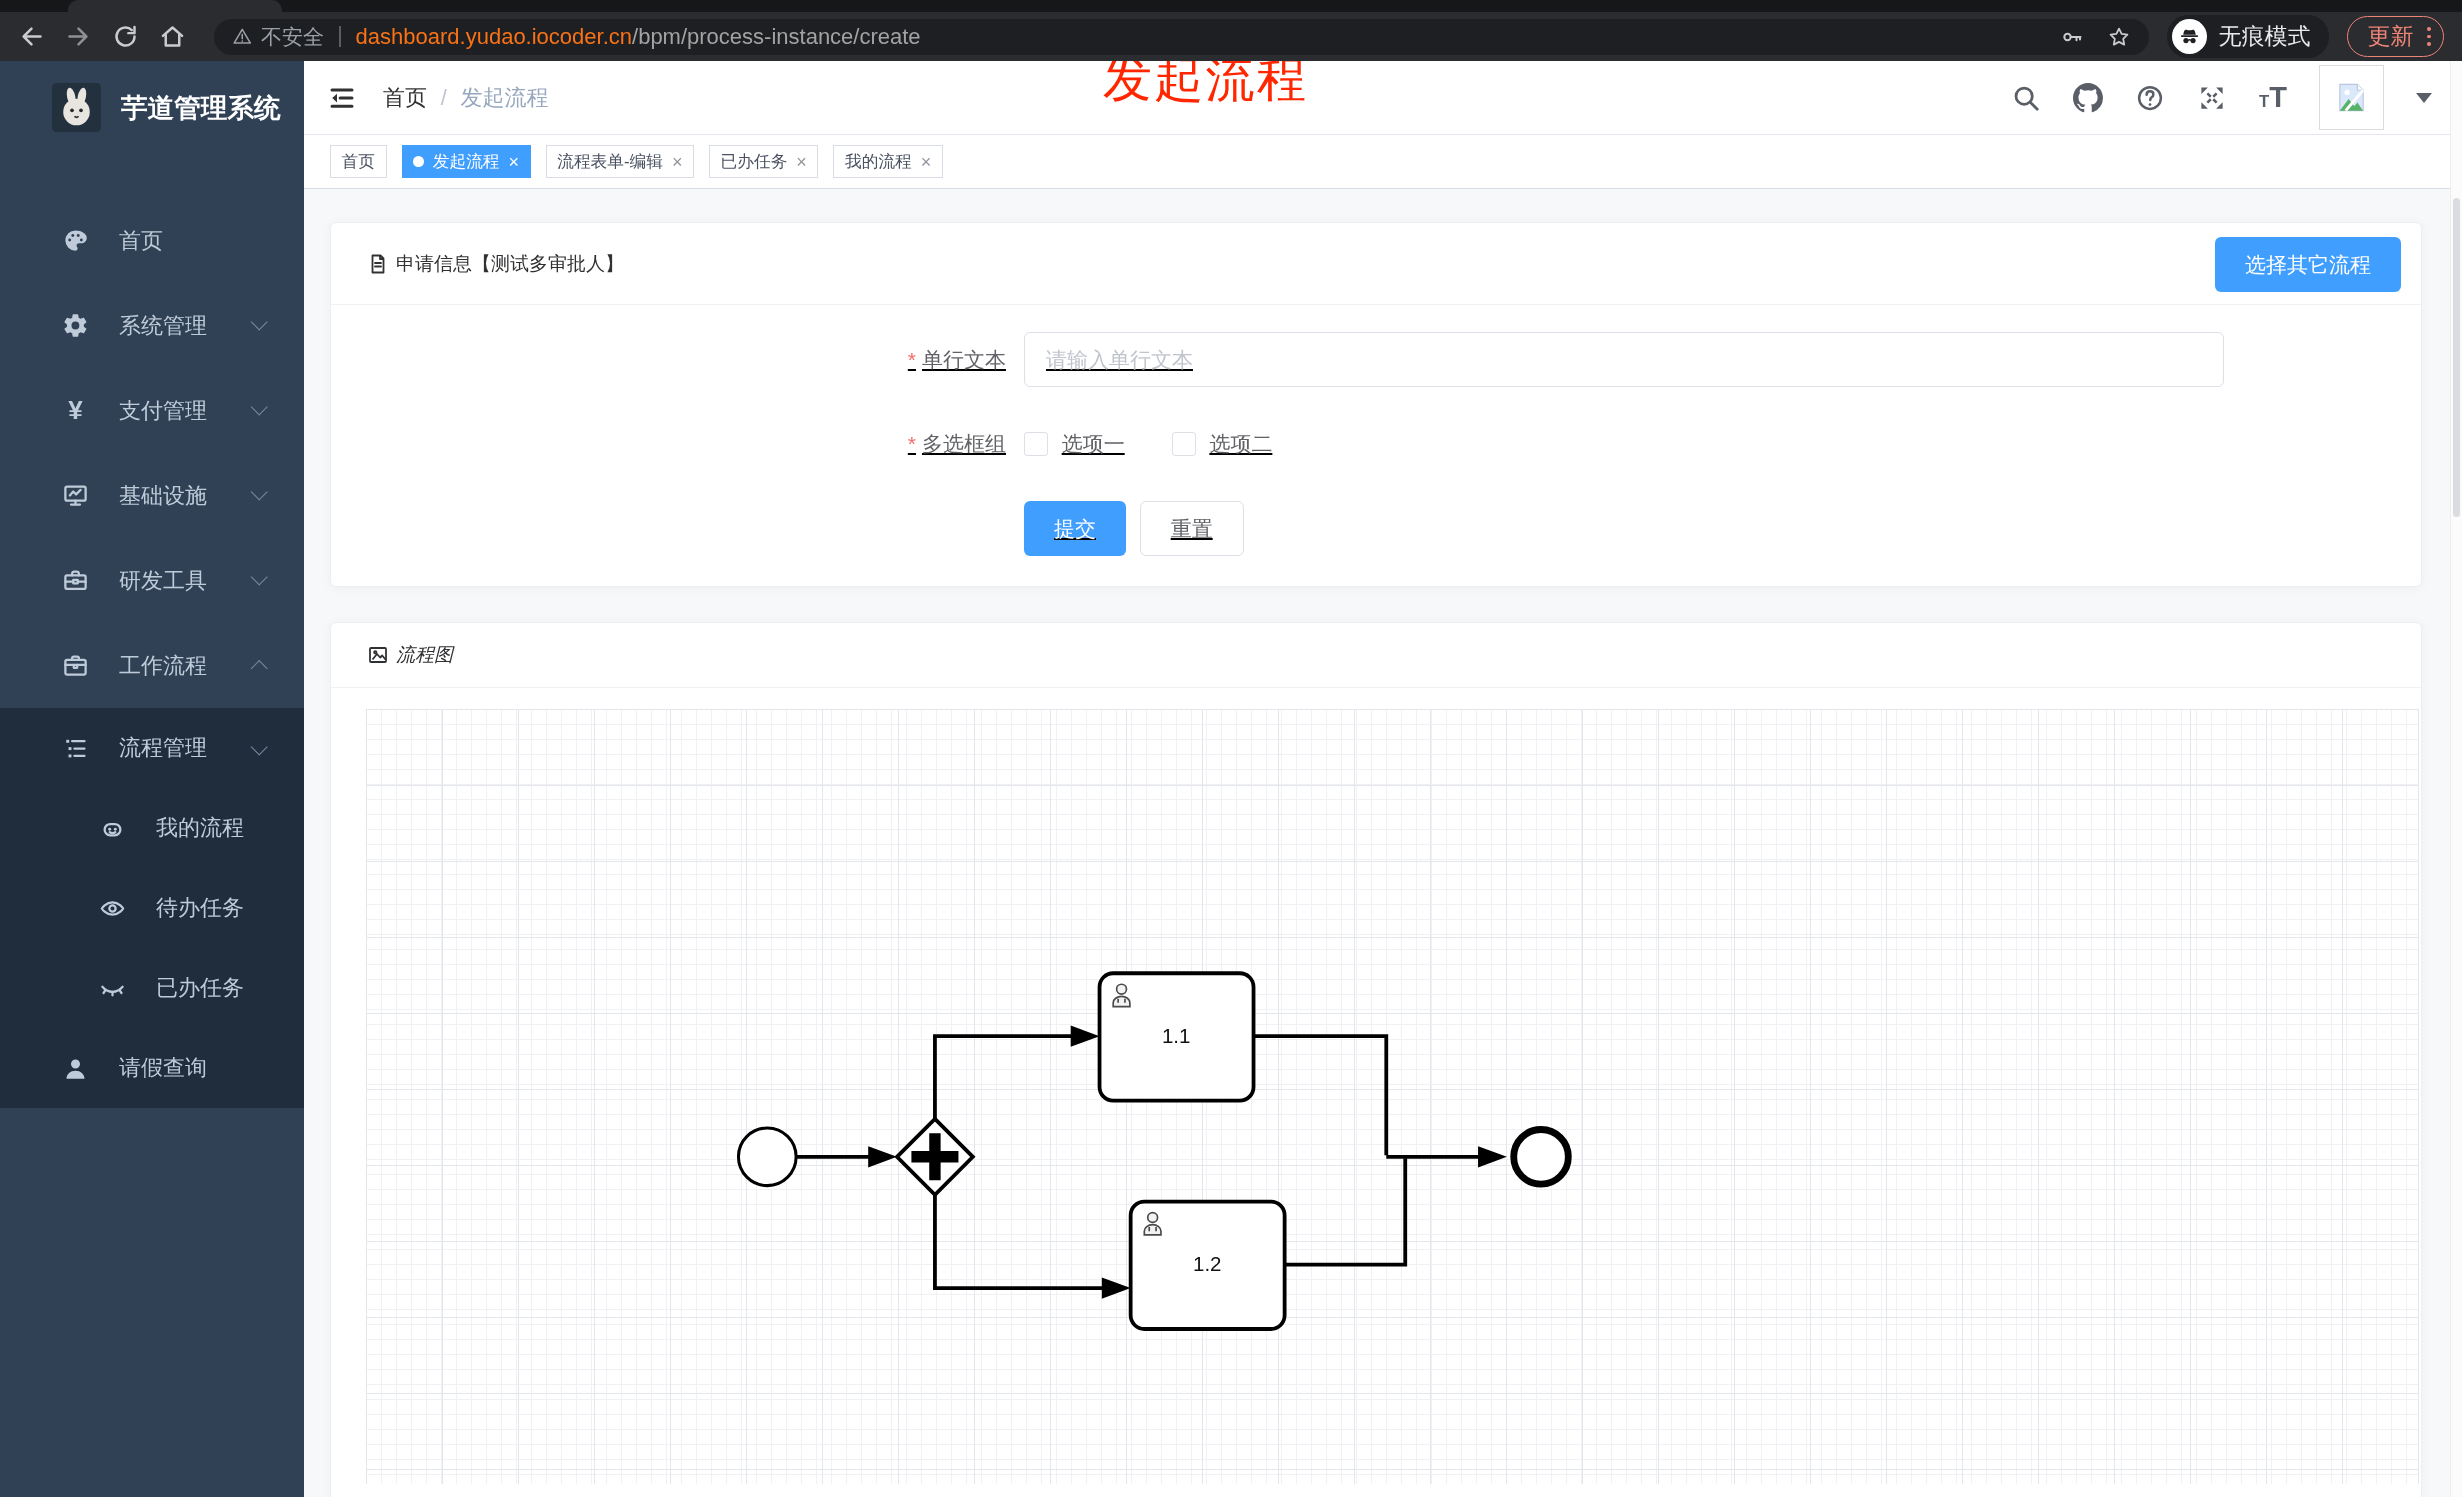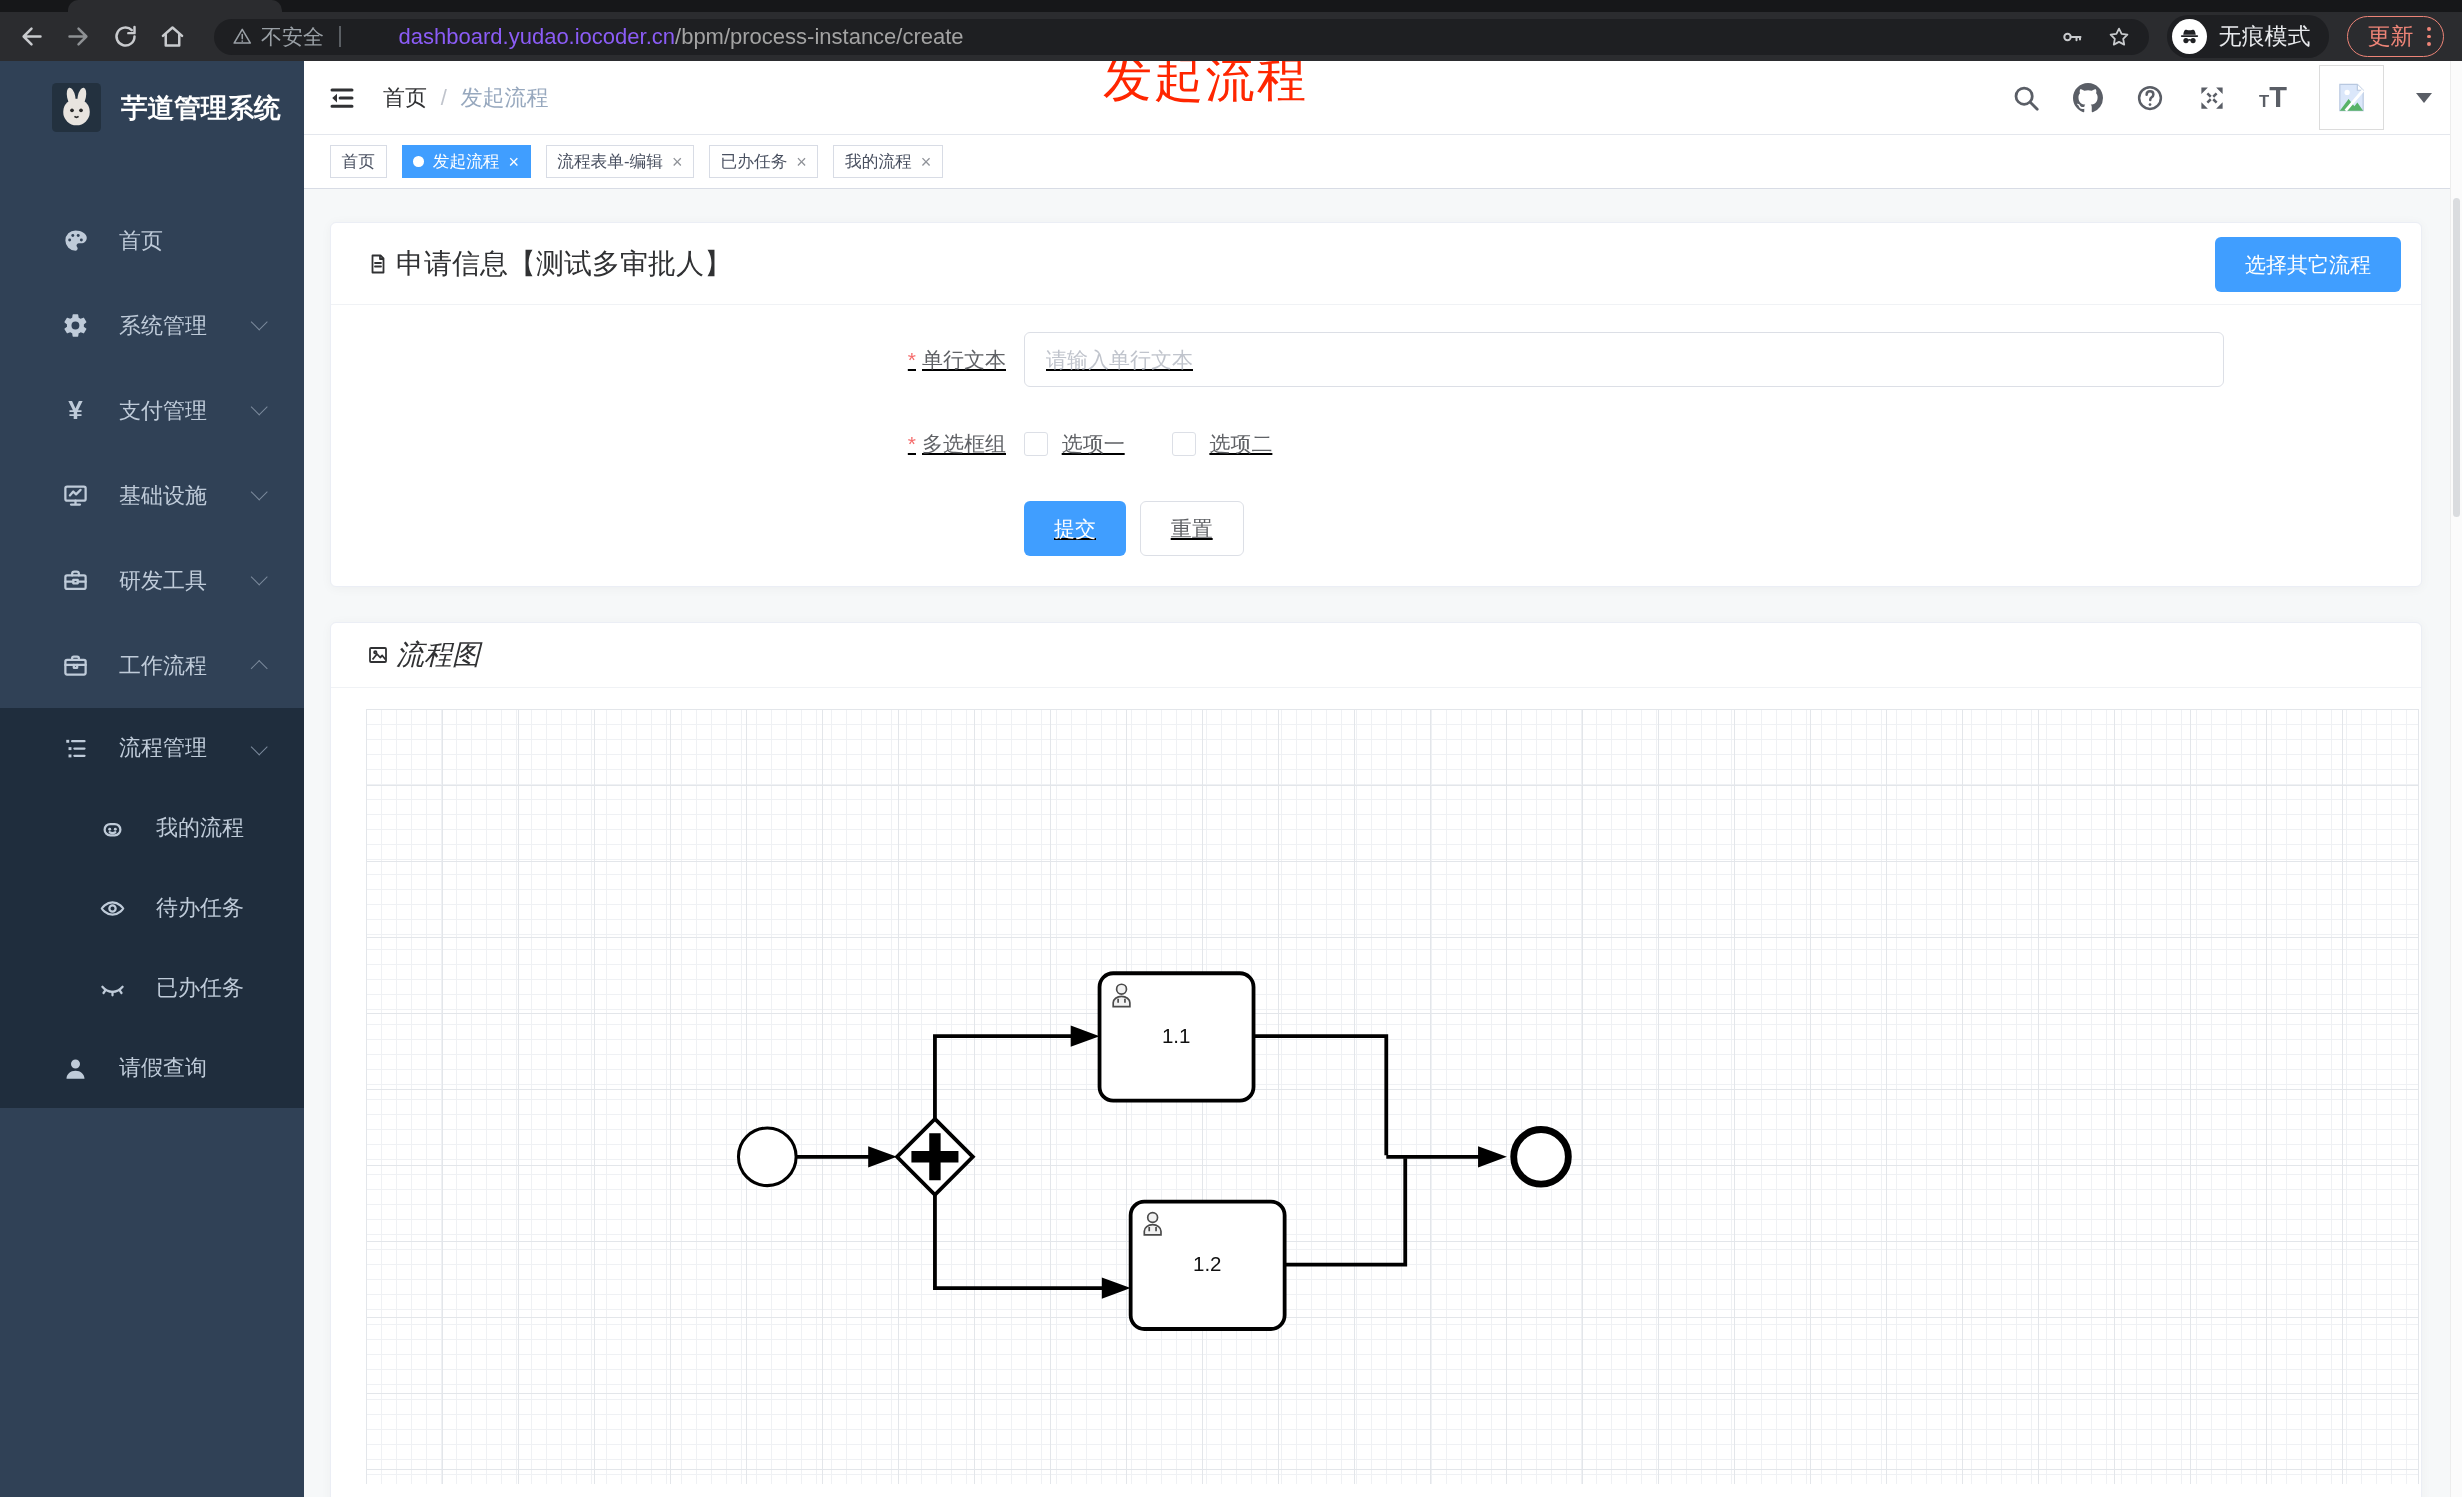--- a/index.html
+++ b/index.html
@@ -12,21 +12,21 @@
   .btab{position:absolute;left:68px;top:0;width:214px;height:12px;background:#2b2c2f;border-radius:10.6px 10.6px 0 0;}
   .toolbar{position:absolute;left:0;top:12px;width:100%;height:49px;display:flex;align-items:center;padding:0 18px;box-sizing:border-box;}
   .navic{width:27px;height:27px;color:#c9cbce;margin-right:20px;flex:0 0 auto;}
   .navic.dim{color:#8e9194;}
   .omnibox{flex:1 1 auto;height:36px;background:#1e1f22;border-radius:18px;display:flex;align-items:center;
     padding:0 18px;box-sizing:border-box;margin:0 7.6px;color:#9aa0a6;min-width:0;}
   .omnibox .warn{width:20.5px;height:20.5px;flex:0 0 auto;}
   .ns-label{font-size:21px;margin-left:9px;white-space:nowrap;}
   .om-sep{width:1.5px;height:21px;background:#5a5e63;margin:0 15px;flex:0 0 auto;}
   .url{font-size:22px;white-space:nowrap;overflow:hidden;}
-  .url .host{color:#8b5cf6;margin-left:43px;}
+  .url .host{color:#f97316;}
   .url .path{color:#a3a3a3;}
   .om-spacer{flex:1 1 auto;}
   .om-right{display:flex;align-items:center;gap:23px;color:#c9cbce;}
   .om-right svg{width:24px;height:24px;}
   .incog{display:flex;align-items:center;height:43px;background:#1e1f22;border-radius:21px;
     padding:0 18px 0 4.6px;margin-left:10.6px;flex:0 0 auto;}
   .incog-circ{width:35px;height:35px;border-radius:50%;background:#fff;display:flex;align-items:center;justify-content:center;}
   .incog-label{color:#e8eaed;font-size:23px;margin-left:12px;white-space:nowrap;}
   .update-pill{display:flex;align-items:center;height:39px;border:1.9px solid #ed8477;border-radius:21px;
     color:#ed8477;padding:0 12px 0 20px;margin-left:18px;flex:0 0 auto;}
@@ -78,21 +78,21 @@
   .chip{display:inline-flex;align-items:center;height:33px;padding:0 10.6px;border:0.8px solid #d8dce5;background:#fff;
     font-size:16.7px;color:#495060;gap:9px;box-sizing:border-box;cursor:pointer;white-space:nowrap;}
   .chip .x{font-size:18px;color:#909399;line-height:1;}
   .chip.active{background:#409eff;border-color:#409eff;color:#fff;}
   .chip.active .x{color:#fff;}
   .dot{width:10.6px;height:10.6px;border-radius:50%;background:#fff;}
 
   .content{flex:1 1 auto;padding:33px 40px 0 26px;overflow:hidden;}
   .card{background:#fff;border:0.8px solid #ebeef5;border-radius:6px;box-shadow:0 1.5px 10.6px rgba(0,0,0,0.04);}
   .card-head{position:relative;display:flex;align-items:center;height:81px;padding:0 35px;border-bottom:0.8px solid #f0f2f5;}
-  .card-title{display:flex;align-items:center;font-size:28px;color:#303133;gap:6px;}
+  .card-title{display:flex;align-items:center;font-size:19px;color:#303133;gap:6px;}
   .card-title svg{width:24px;height:24px;color:#303133;}
   .btn{display:inline-flex;align-items:center;justify-content:center;height:55px;border-radius:6px;font-size:21px;
     box-sizing:border-box;cursor:pointer;white-space:nowrap;}
   .btn-primary{background:#409eff;color:#fff;border:none;padding:15px 30px;}
   .btn-plain{background:#fff;color:#606266;border:1.5px solid #dcdfe6;padding:0 30px;}
   .select-other{position:absolute;right:20px;top:14.4px;}
 
   .card-body{padding:27px 0 30px 0;}
   .form-row{display:flex;align-items:center;text-decoration:underline;}
   .form-row + .form-row{margin-top:43px;}

